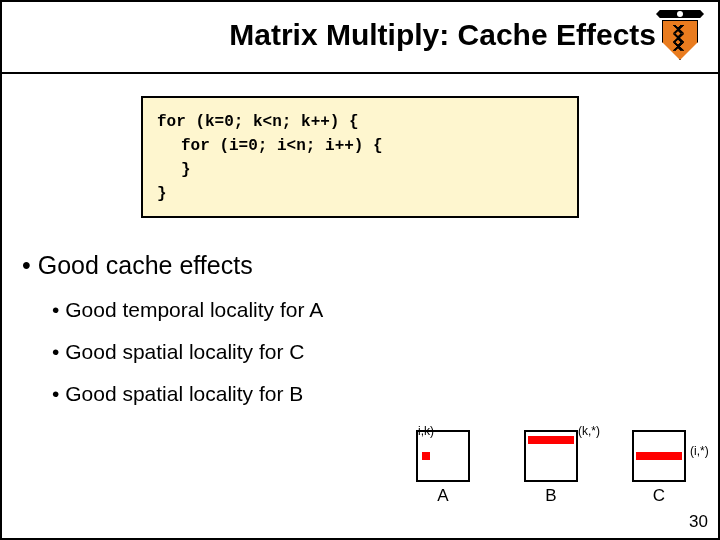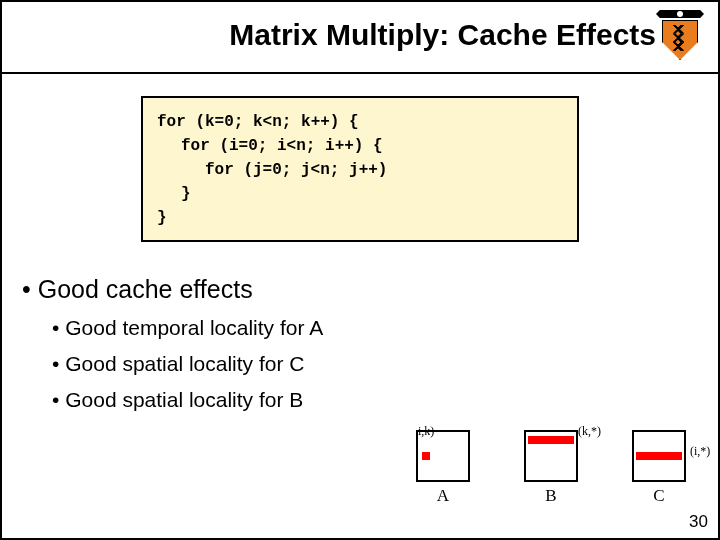--- a/index.html
+++ b/index.html
@@ -15,22 +15,22 @@
     linear-gradient(135deg,transparent 40%,#000 40%,#000 50%,transparent 50%),
     linear-gradient(45deg,transparent 40%,#000 40%,#000 50%,transparent 50%);
     background-size:100% 33%;background-repeat:repeat-y}
   .codebox{margin:22px auto 7px;width:438px;background:#fef6cf;border:2px solid #000;padding:12px 14px 10px;box-sizing:border-box;font-family:"Courier New",Courier,monospace;font-size:16px;font-weight:bold;line-height:1.5}
   .l1{padding-left:0}
   .l2{padding-left:24px}
   .l3{padding-left:48px}
   .l4{padding-left:72px;white-space:nowrap}
   .body{padding:26px 20px 0}
   .bul1{font-size:25px;margin:0 0 4px}
-  .bul2{font-size:21px;margin:12px 0 2px 30px}
-  .diagrams{position:absolute;left:414px;top:424px;width:286px;height:80px;font-family:Liberation Serif, serif}
+  .bul2{font-size:21px;margin:18px 0 2px 30px}
+  .diagrams{position:absolute;left:414px;top:424px;width:286px;height:80px;font-family:Liberation Sans, sans-serif}
   .mat{position:absolute;width:54px;height:52px;border:2px solid #000;box-sizing:border-box;top:4px}
   .matA{left:0}
   .matB{left:108px}
   .matC{left:216px}
   .sqA{position:absolute;left:4px;top:20px;width:8px;height:8px;background:#f00}
   .rowB{position:absolute;left:2px;right:2px;top:4px;height:8px;background:#f00}
   .rowC{position:absolute;left:2px;right:2px;top:20px;height:8px;background:#f00}
   .mlabel{position:absolute;top:60px;font-size:17px;width:54px;text-align:center}
   .labA{left:0}.labB{left:108px}.labC{left:216px}
   .corner{position:absolute;font-size:12px}
@@ -50,21 +50,20 @@
       <div class="ribbon"></div>
       <div class="shield">
           <div class="chevrons"></div>
         </div>
     </div>
   </div>
 
   <div class="codebox">
     <div class="l1">for (k=0; k&lt;n; k++) {</div>
     <div class="l2">for (i=0; i&lt;n; i++) {</div>
-    <div class="l3">for (j=0; j&lt;n; j++)</div>
     <div class="l2">}</div>
     <div class="l1">}</div>
   </div>
 
   <div class="body">
     <div class="bul1">• Good cache effects</div>
     <div class="bul2">• Good temporal locality for A</div>
     <div class="bul2">• Good spatial locality for C</div>
     <div class="bul2">• Good spatial locality for B</div>
   </div>

